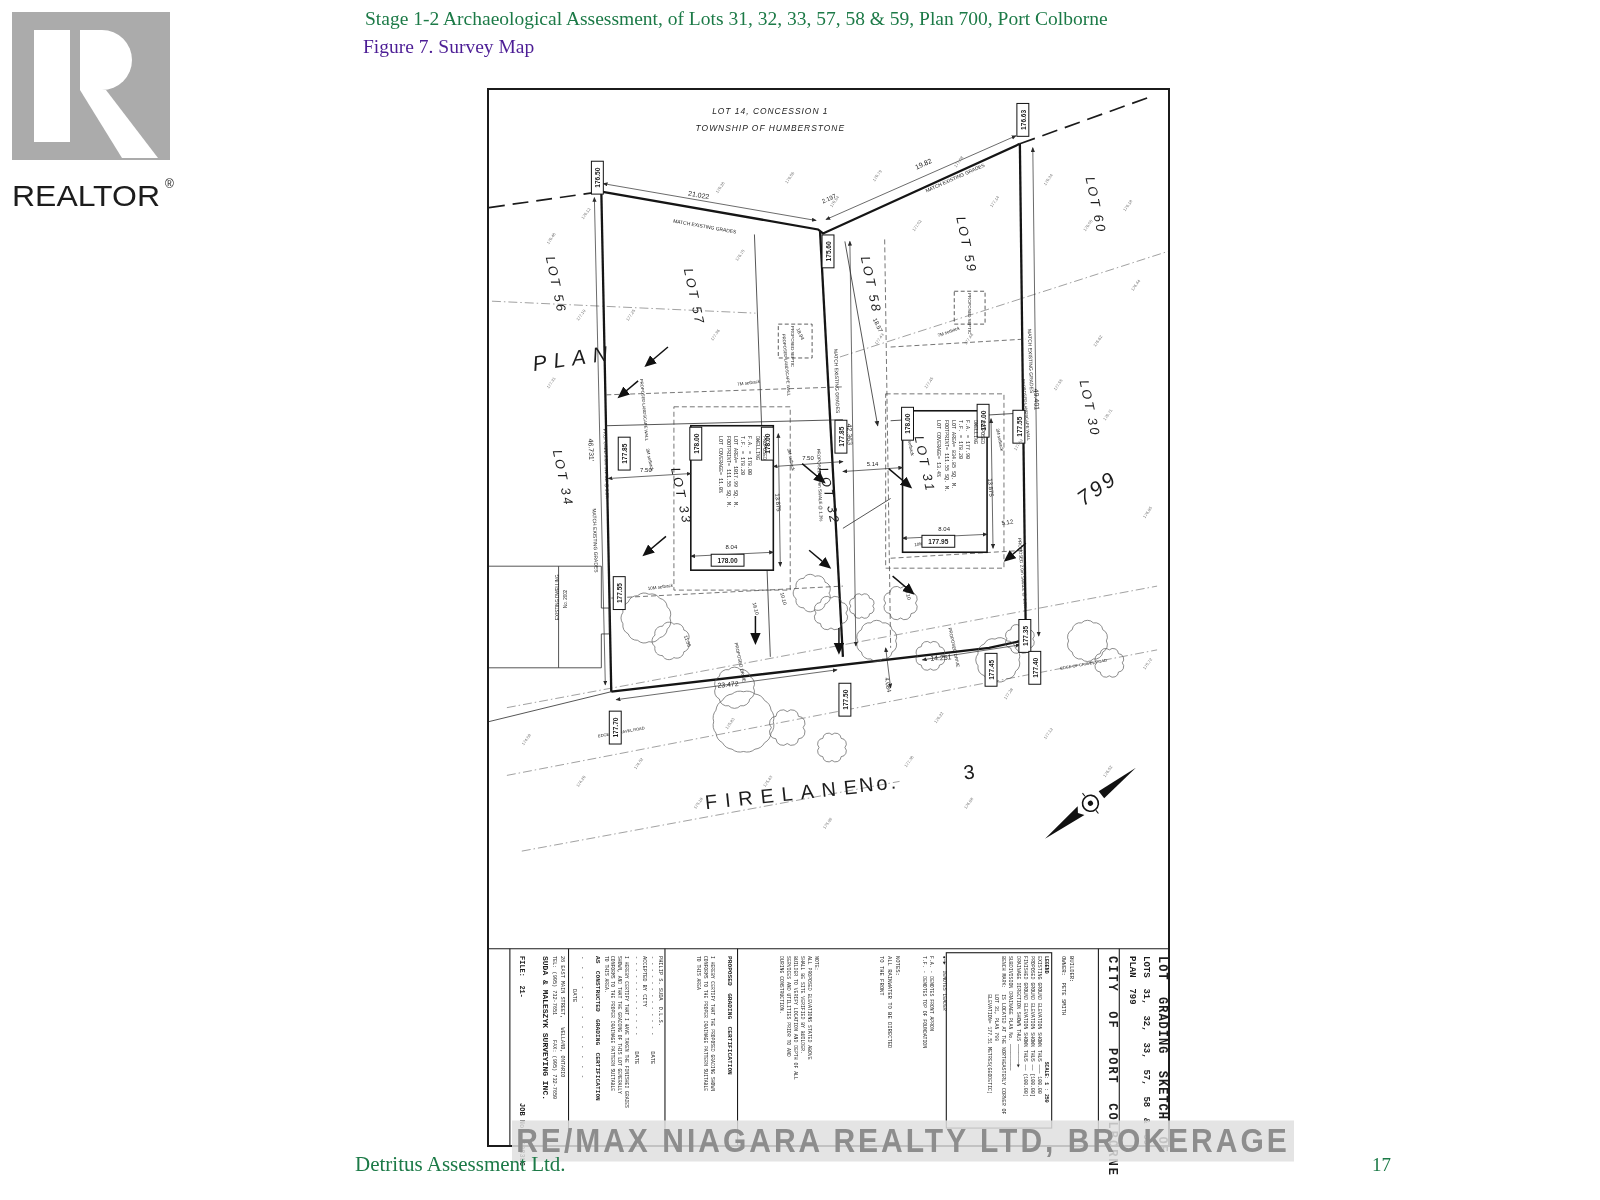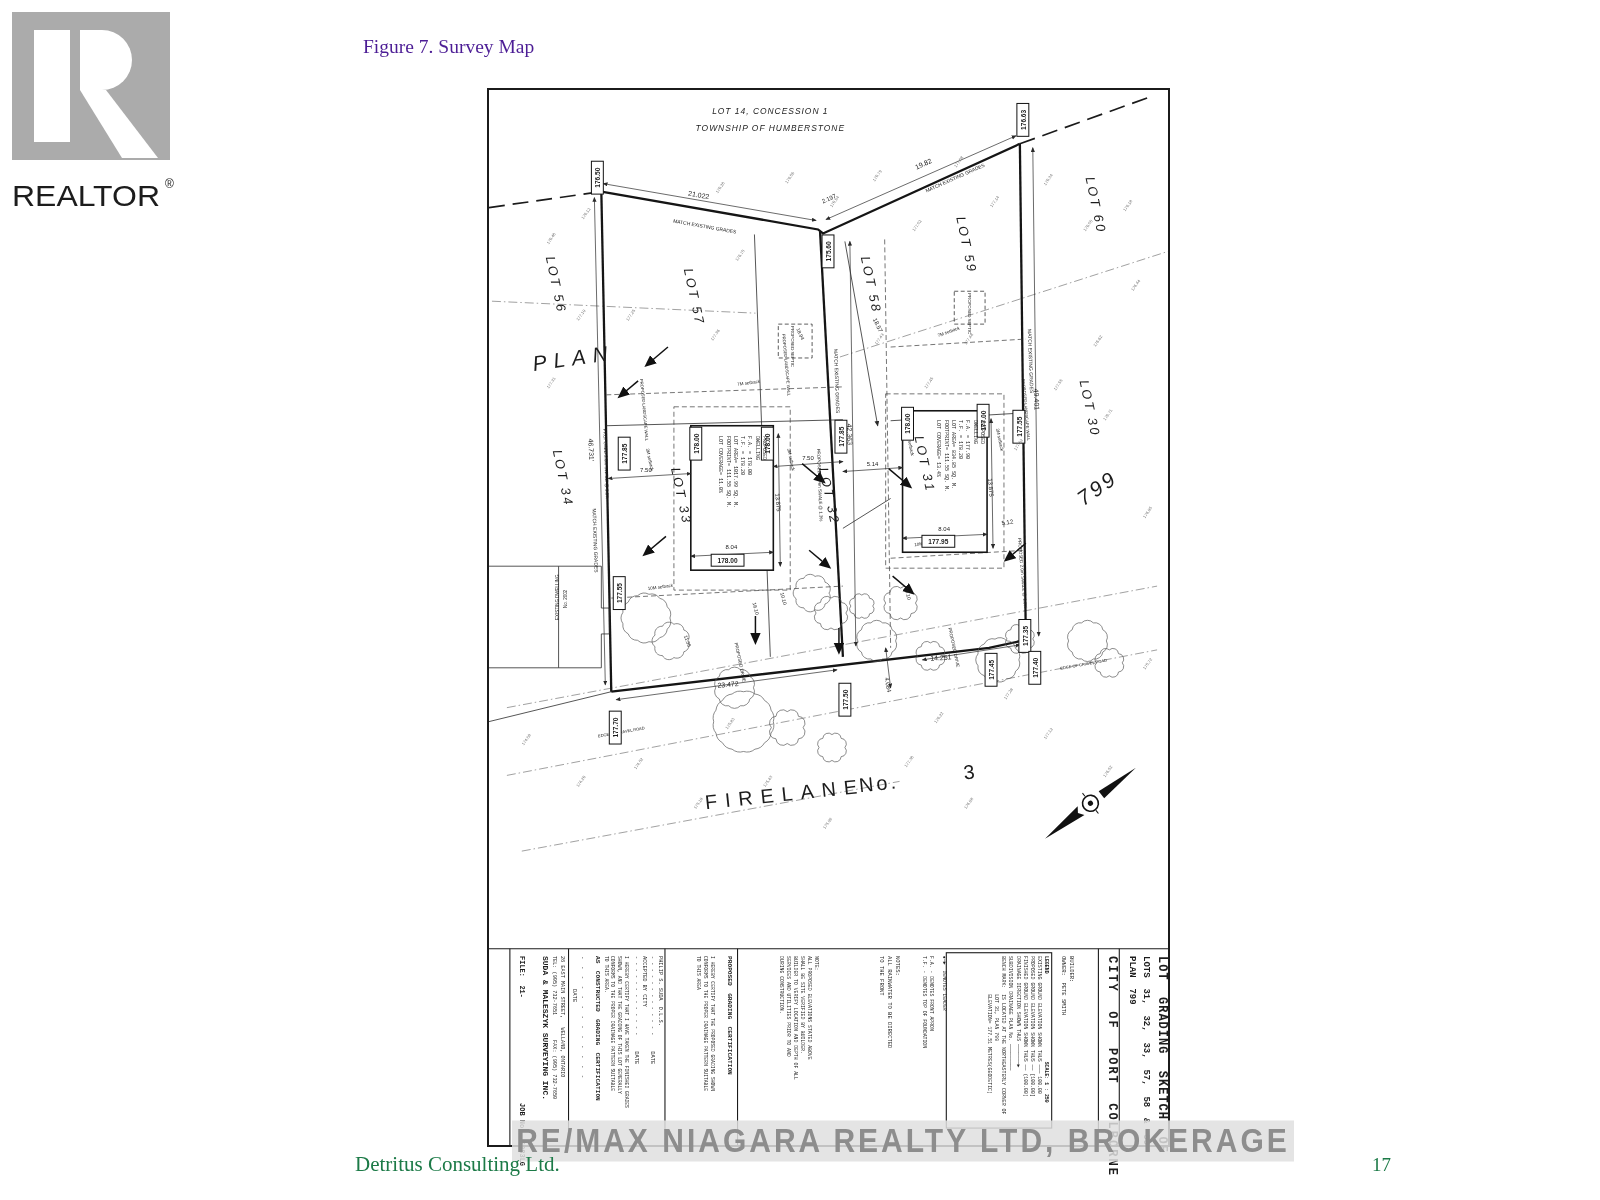--- a/index.html
+++ b/index.html
@@ -49,20 +49,21 @@
 
   <svg class="logo" width="175" height="205" viewBox="0 0 175 205">
     <rect x="2" y="2" width="158" height="148" fill="#ababab"></rect>
     <rect x="24" y="20" width="36" height="112" fill="#ffffff"></rect>
     <path d="M70,20 h22 a30,30 0 0 1 0,60 h-22 z" fill="#ffffff"></path>
     <polygon points="70,80 96,80 148,148 112,148" fill="#ffffff"></polygon>
     <text x="2" y="196" font-size="29" fill="#b0b0b0" textLength="148" lengthAdjust="spacingAndGlyphs">REALTOR</text>
     <text x="155" y="178" font-size="12" fill="#b0b0b0">®</text>
   </svg>
 
+  <div class="hdr">Stage 1-2 Archaeological Assessment, of Lots 31, 32, 33, 57, 58 &amp; 59, Plan 700, Port Colborne</div>
   <div class="caption">Figure 7. Survey Map</div>
 
   <div class="map">
     <svg class="base" id="map-svg" viewBox="0 0 683 1059" preserveAspectRatio="none">
       <defs>
         <marker id="da" markerWidth="8" markerHeight="8" refX="6" refY="3" orient="auto-start-reverse">
           <path d="M0,0 L7,3 L0,6 z" fill="#2a2a2a"></path>
         </marker>
         <marker id="ah" markerWidth="9" markerHeight="9" refX="6" refY="3.5" orient="auto">
           <path d="M0,0 L8,3.5 L0,7 z" fill="#111"></path>
@@ -473,15 +474,15 @@
         <div class="vcol" style="left: 663px; top: 866px; width: 185px; font-size: 9px; font-weight: bold;">
           <div>LOTS  31,  32,  33,  57,  58  &amp;  59</div>
         </div>
         <div class="vcol" style="left: 681px; top: 866px; width: 185px; font-size: 12px; font-weight: bold; letter-spacing: 1px;">
           <div>LOT  GRADING  SKETCH  OF</div>
         </div>
       </div>
   </div>
 
   <div class="watermark">RE/MAX NIAGARA REALTY LTD, BROKERAGE</div>
-  <div class="footer-company">Detritus Consulting Ltd.</div>
+  <div class="footer-company">Detritus Assessment Ltd.</div>
   <div class="page-number">17</div>
 </div>
 
 </body></html>

